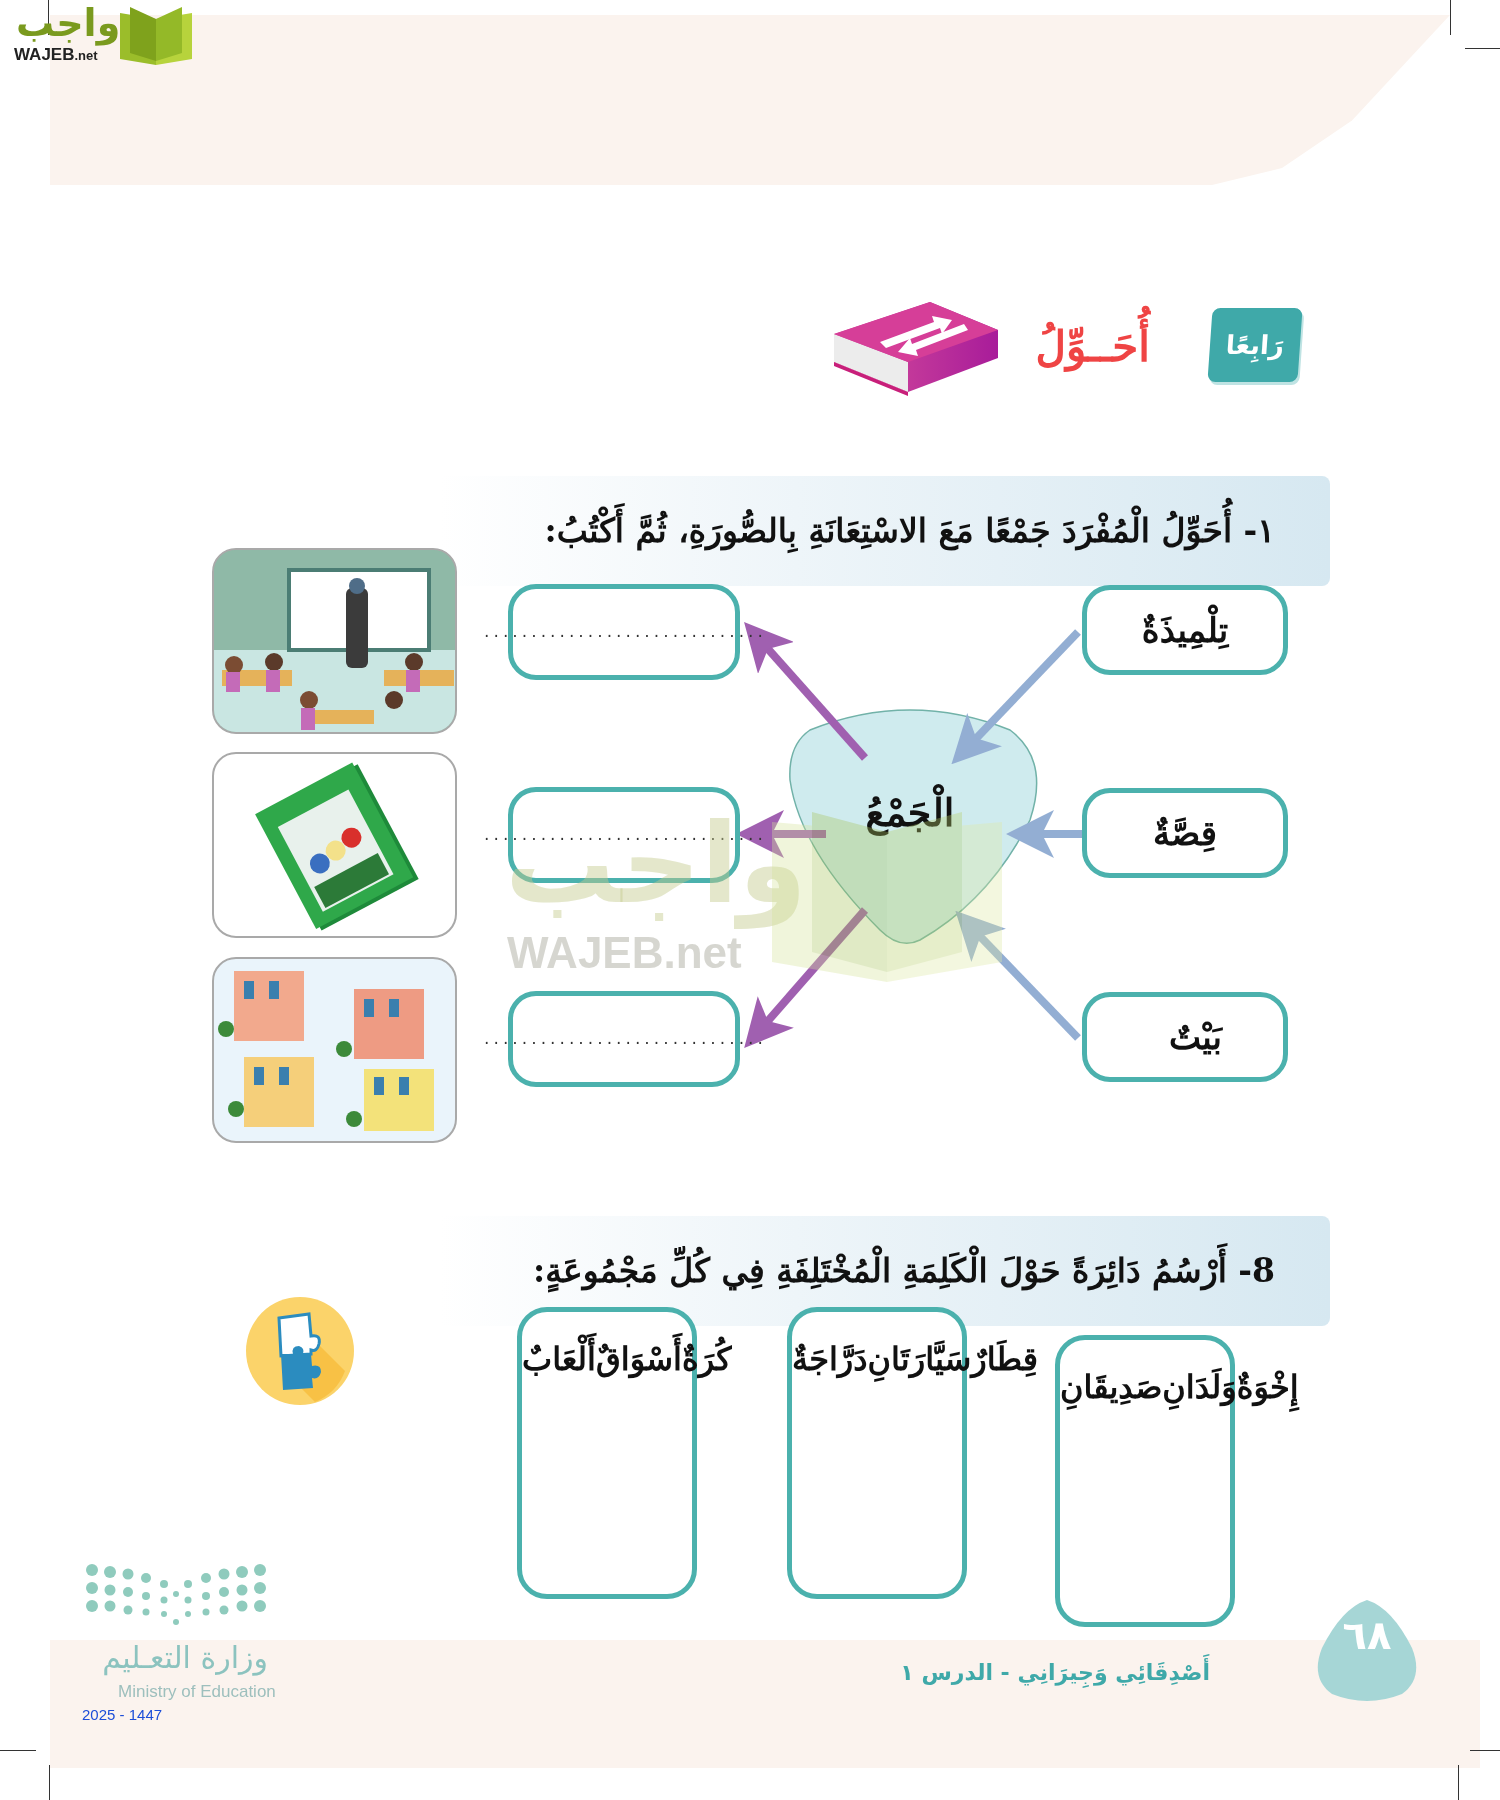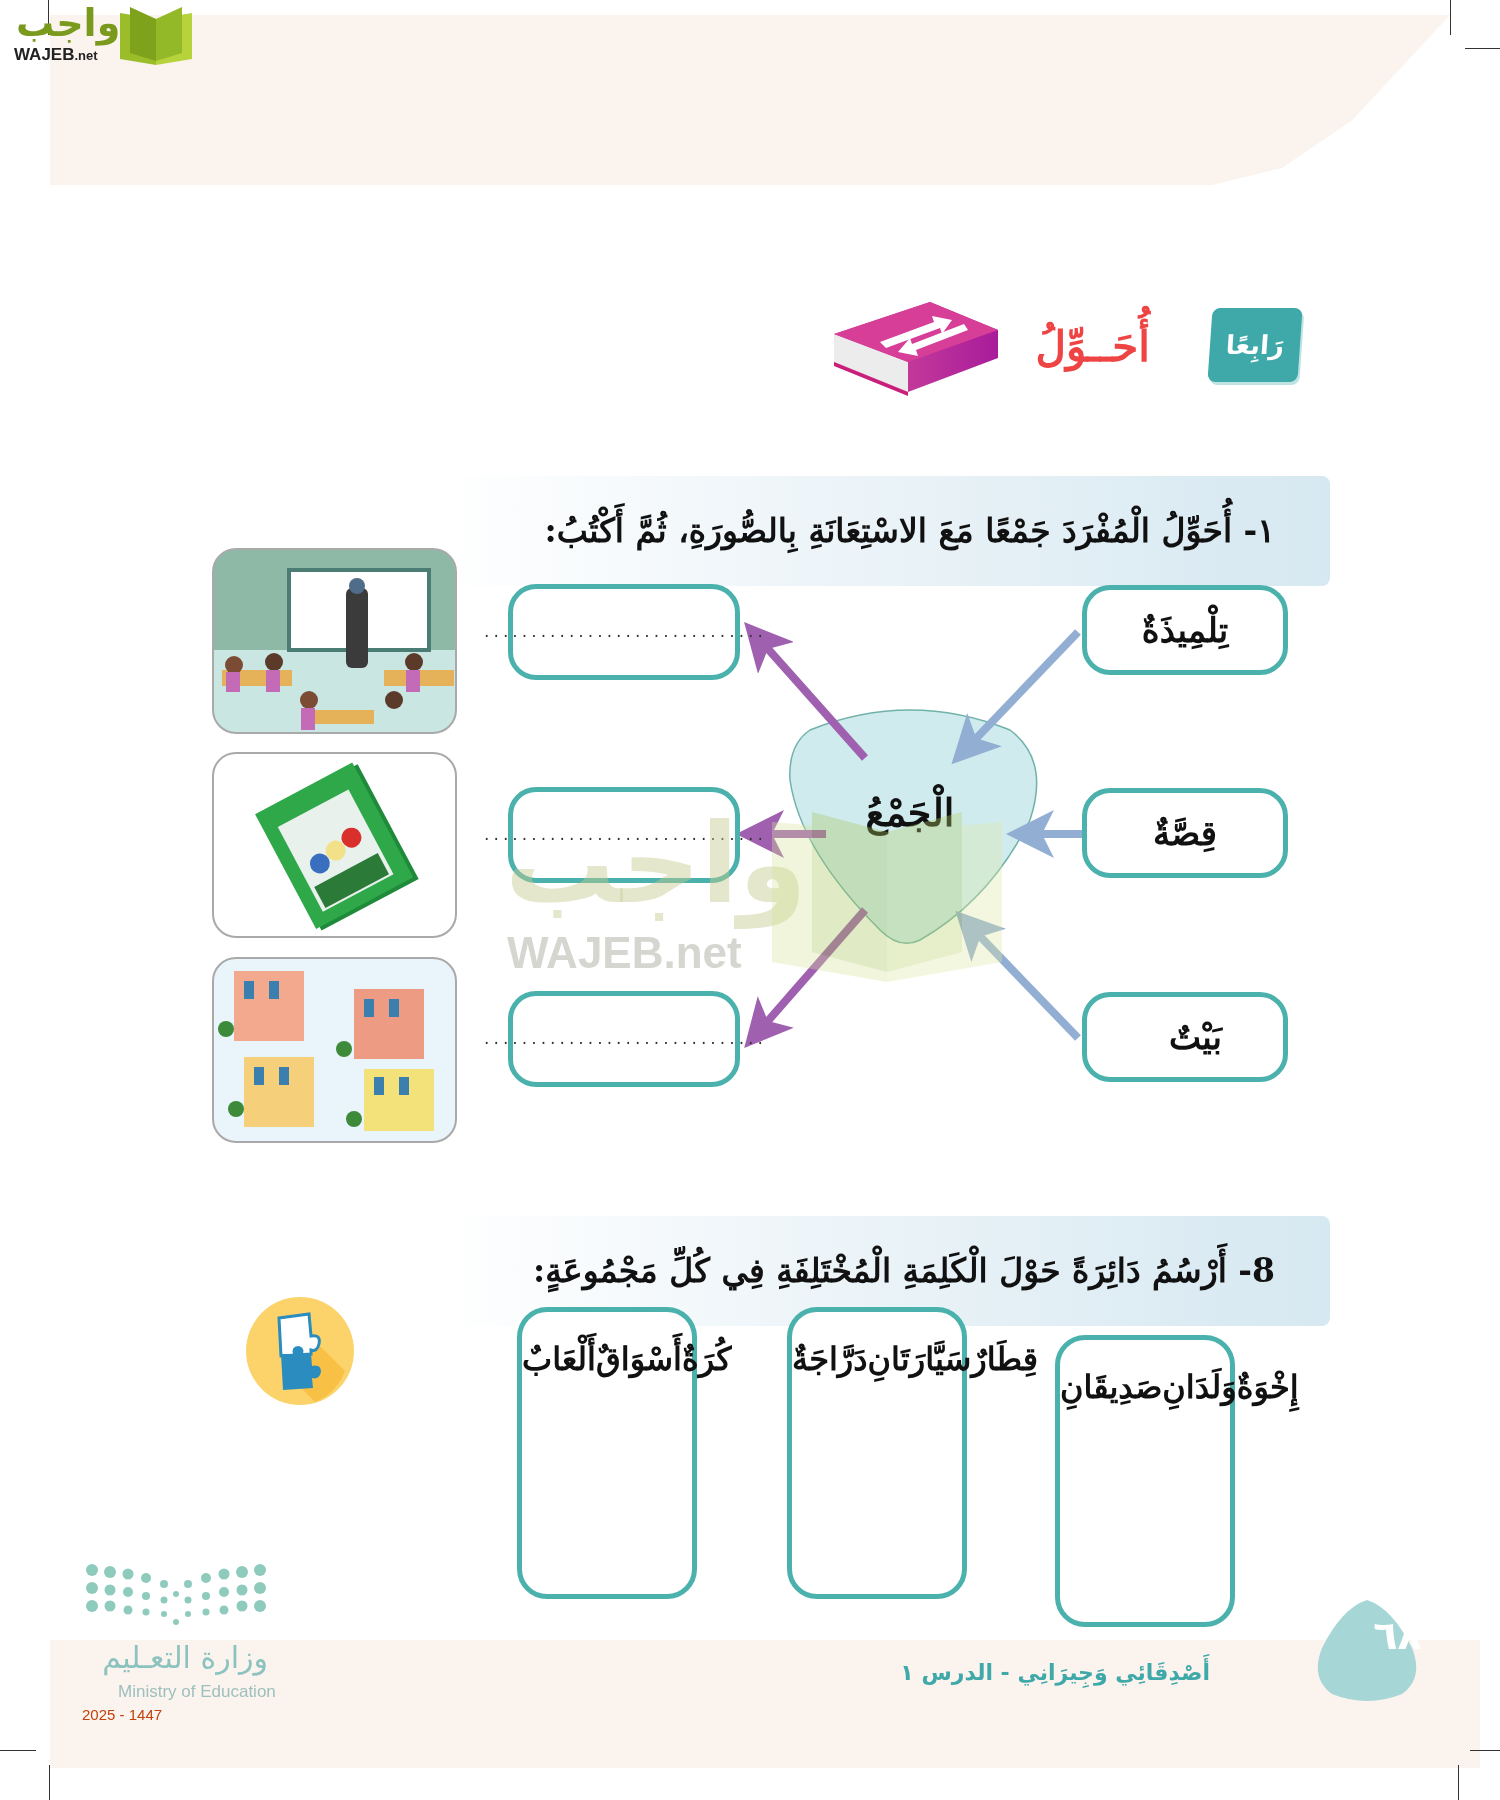--- a/index.html
+++ b/index.html
@@ -35,23 +35,23 @@
   .pic-frame { left:212px; width:245px; height:186px; border:2px solid #a9a9a9; border-radius:24px;
                box-sizing:border-box; overflow:hidden; background:#fff; }
   .group-box { width:180px; height:292px; border:5px solid #4bb1ad; border-radius:30px; box-sizing:border-box;
                background:#fff; display:flex; flex-direction:row; justify-content:space-around; align-items:flex-start;
                padding:28px 0; }
   .group-word { font-size:32px; font-weight:bold; color:#111; direction:rtl; font-family:"DejaVu Serif", serif; }
   .puzzle-icon { left:245px; top:1296px; width:110px; height:110px; }
   .moe-logo { left:78px; top:1560px; width:200px; height:170px; }
   .moe-ar { position:absolute; left:0; top:80px; width:190px; font-size:30px; color:#8cc3bf; direction:rtl; }
   .moe-en { position:absolute; left:4px; top:122px; font-size:17px; color:#9dbfbd; font-family:"Liberation Sans", sans-serif;margin-left:36px; }
-  .moe-year { position:absolute; left:4px; top:146px; font-size:15px; color:#c2410c; font-family:"Liberation Sans", sans-serif; }
+  .moe-year { position:absolute; left:4px; top:146px; font-size:15px; color:#1d4ed8; font-family:"Liberation Sans", sans-serif; }
   .page-num-blob { left:1312px; top:1598px; width:110px; height:104px; }
-  .page-num { left:1312px; top:1612px; width:110px; height:70px; text-align:right; font-size:40px; font-weight:bold; color:#fff; direction:rtl; }
+  .page-num { left:1312px; top:1612px; width:110px; height:70px; text-align:center; font-size:40px; font-weight:bold; color:#fff; direction:rtl; }
   .footer-lesson { left:880px; top:1660px; width:330px; height:40px; direction:rtl; text-align:right;
                    font-size:22px; font-weight:bold; color:#3fa9a9; white-space:nowrap; }
   .watermark { left:505px; top:820px; width:500px; height:160px; pointer-events:none; }
   .wm-ar { position:absolute; left:0; top:-20px; font-size:110px; font-weight:bold; color:rgba(196,201,140,0.45); direction:rtl; }
   .wm-en { position:absolute; left:2px; top:108px; font-size:44px; font-weight:bold; color:rgba(180,180,170,0.55); font-family:"Liberation Sans", sans-serif; }
 </style>
 </head>
 <body>
 
 <div class="abs top-band"></div>

